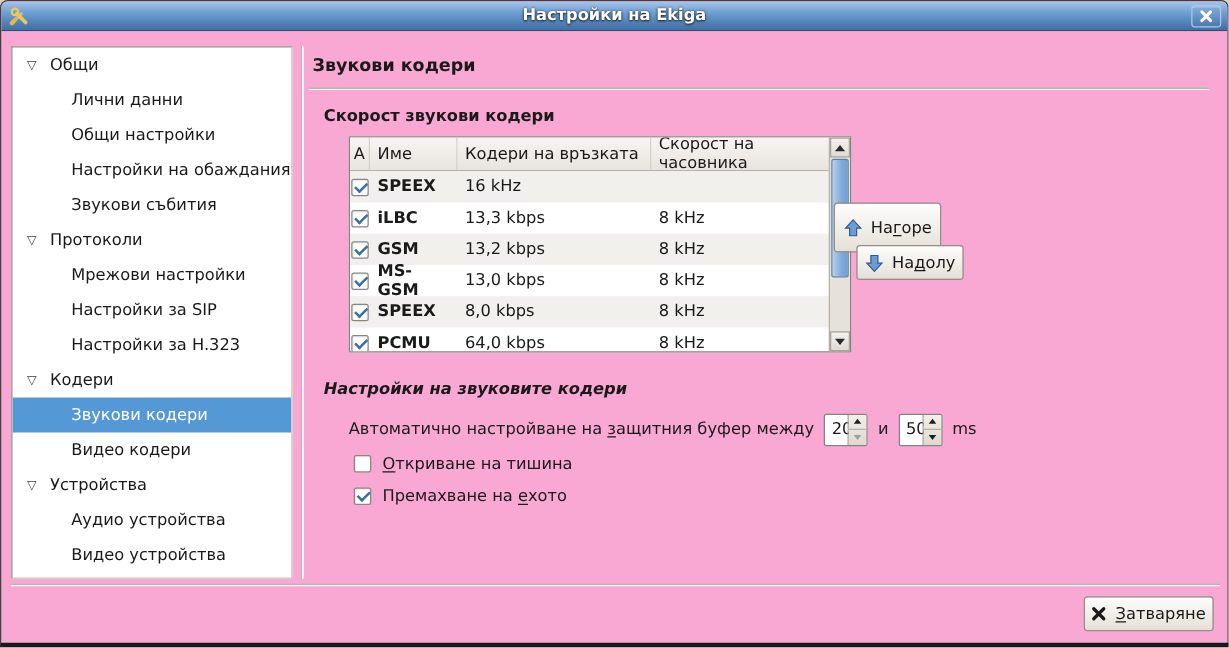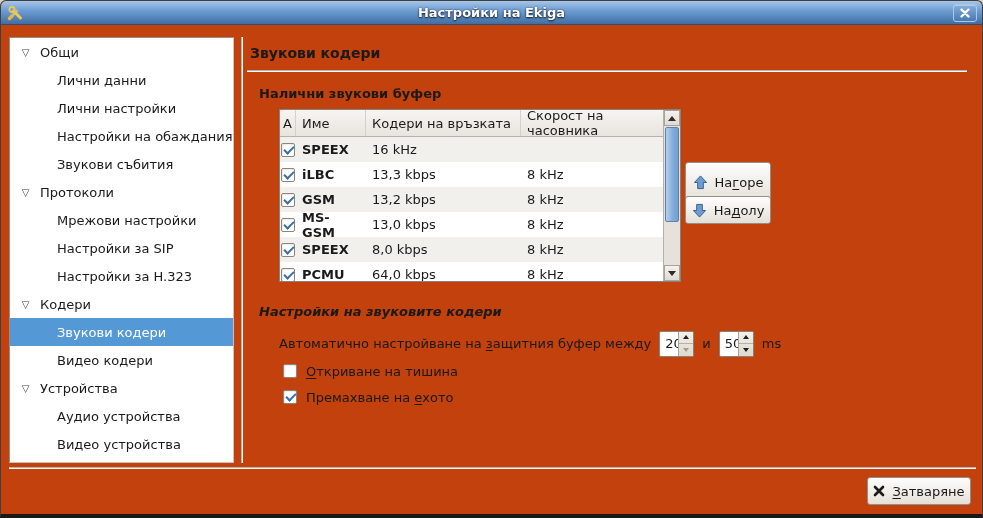--- a/index.html
+++ b/index.html
@@ -1,19 +1,19 @@
 <!DOCTYPE html>
 <html><head>
 <meta charset="utf-8">
 <style>
   * { margin:0; padding:0; box-sizing:border-box; }
   html,body { width:983px; height:518px; background:#d8d4cc; }
   body { font-family:"DejaVu Sans","Liberation Sans",sans-serif; font-size:13px; color:#1a1a1a; }
 
-  .window { position:relative; width:983px; height:518px; background:#c2410c;
+  .window { position:relative; width:983px; height:518px; background:#f9a8d4;
             border:1px solid #3f3f3f; border-bottom:4px solid #191919;
             border-radius:6px 6px 0 0; overflow:hidden; }
 
   
   .titlebar { position:absolute; left:0; top:0; right:0; height:24px;
               background:linear-gradient(to bottom,#a7c6e9 0%,#6f9ed3 40%,#4b7ab0 85%,#416da2 100%);
               border-bottom:1px solid #2d4f74; border-radius:5px 5px 0 0;
               display:flex; align-items:center; padding:0 5px; }
   .title-text { position:absolute; left:0; right:0; text-align:center; font-weight:bold; color:#fff;
                 text-shadow:0 1px 2px rgba(0,0,0,.75), 0 0 2px rgba(0,0,0,.5); }
@@ -69,21 +69,21 @@
   .sb-btn.up { top:0; } .sb-btn.down { bottom:0; }
   .tri-u { width:0; height:0; border-left:4px solid transparent; border-right:4px solid transparent; border-bottom:5px solid #2a2a2a; }
   .tri-d { width:0; height:0; border-left:4px solid transparent; border-right:4px solid transparent; border-top:5px solid #2a2a2a; }
   .sb-thumb { position:absolute; left:1px; right:1px; top:17px; height:95px; border-radius:2px;
               border:1px solid #5f82a6; background:linear-gradient(to right,#b6d0ec,#7fabda 60%,#6fa0d4); }
 
   
   .btn { background:linear-gradient(to bottom,#fdfdfc,#efece6 60%,#e4e0d8); border:1px solid #948f85;
          border-radius:3px; display:flex; align-items:center; justify-content:center; gap:7px;
          box-shadow:inset 0 1px 0 #fff; font-size:13px; }
-  .btn-up { position:absolute; left:684px; top:161px; width:86px; height:40px; }
+  .btn-up { position:absolute; left:666px; top:161px; width:86px; height:40px; }
   .btn-dn { position:absolute; left:684px; top:195px; width:86px; height:28px; }
 
   .mn { text-decoration:underline; text-underline-offset:2px; }
 
   
   .jitter { position:absolute; left:278px; top:329px; height:27px; display:flex; align-items:center; gap:8px; }
   .spin { width:35px; height:26px; background:#fff; border:1px solid #87837c; border-radius:2px;
           position:relative; display:flex; align-items:center; padding-left:5px; }
   .spin-btns { position:absolute; right:0; top:0; bottom:0; width:15px; background:linear-gradient(to bottom,#f2efe9,#dedace);
                border-left:1px solid #a8a49c; display:flex; flex-direction:column; }
@@ -125,21 +125,21 @@
 
   <div class="sidebar">
     <div class="t-row t-group">
       <span class="expander">▽</span>
       <span>Общи</span>
     </div>
     <div class="t-row t-child">
       <span>Лични данни</span>
     </div>
     <div class="t-row t-child">
-      <span>Лични настройки</span>
+      <span>Общи настройки</span>
     </div>
     <div class="t-row t-child">
       <span>Настройки на обажданията</span>
     </div>
     <div class="t-row t-child">
       <span>Звукови събития</span>
     </div>
     <div class="t-row t-group">
       <span class="expander">▽</span>
       <span>Протоколи</span>
@@ -173,21 +173,21 @@
     <div class="t-row t-child">
       <span>Видео устройства</span>
     </div>
   </div>
 
   <div class="vsep"></div>
 
   <div class="heading">Звукови кодери</div>
   <div class="hsep"></div>
 
-  <div class="sec-title" style="left:258px; top:85px;">Налични звукови буфер</div>
+  <div class="sec-title" style="left:258px; top:85px;">Скорост звукови кодери</div>
 
   <div class="codec-table">
     <div class="tbl-inner">
       <div class="tbl-head">
         <div class="th c-a">А</div>
         <div class="th c-name">Име</div>
         <div class="th c-rate">Кодери на връзката</div>
         <div class="th c-clock">Скорост на часовника</div>
       </div>
       <div class="tr">

